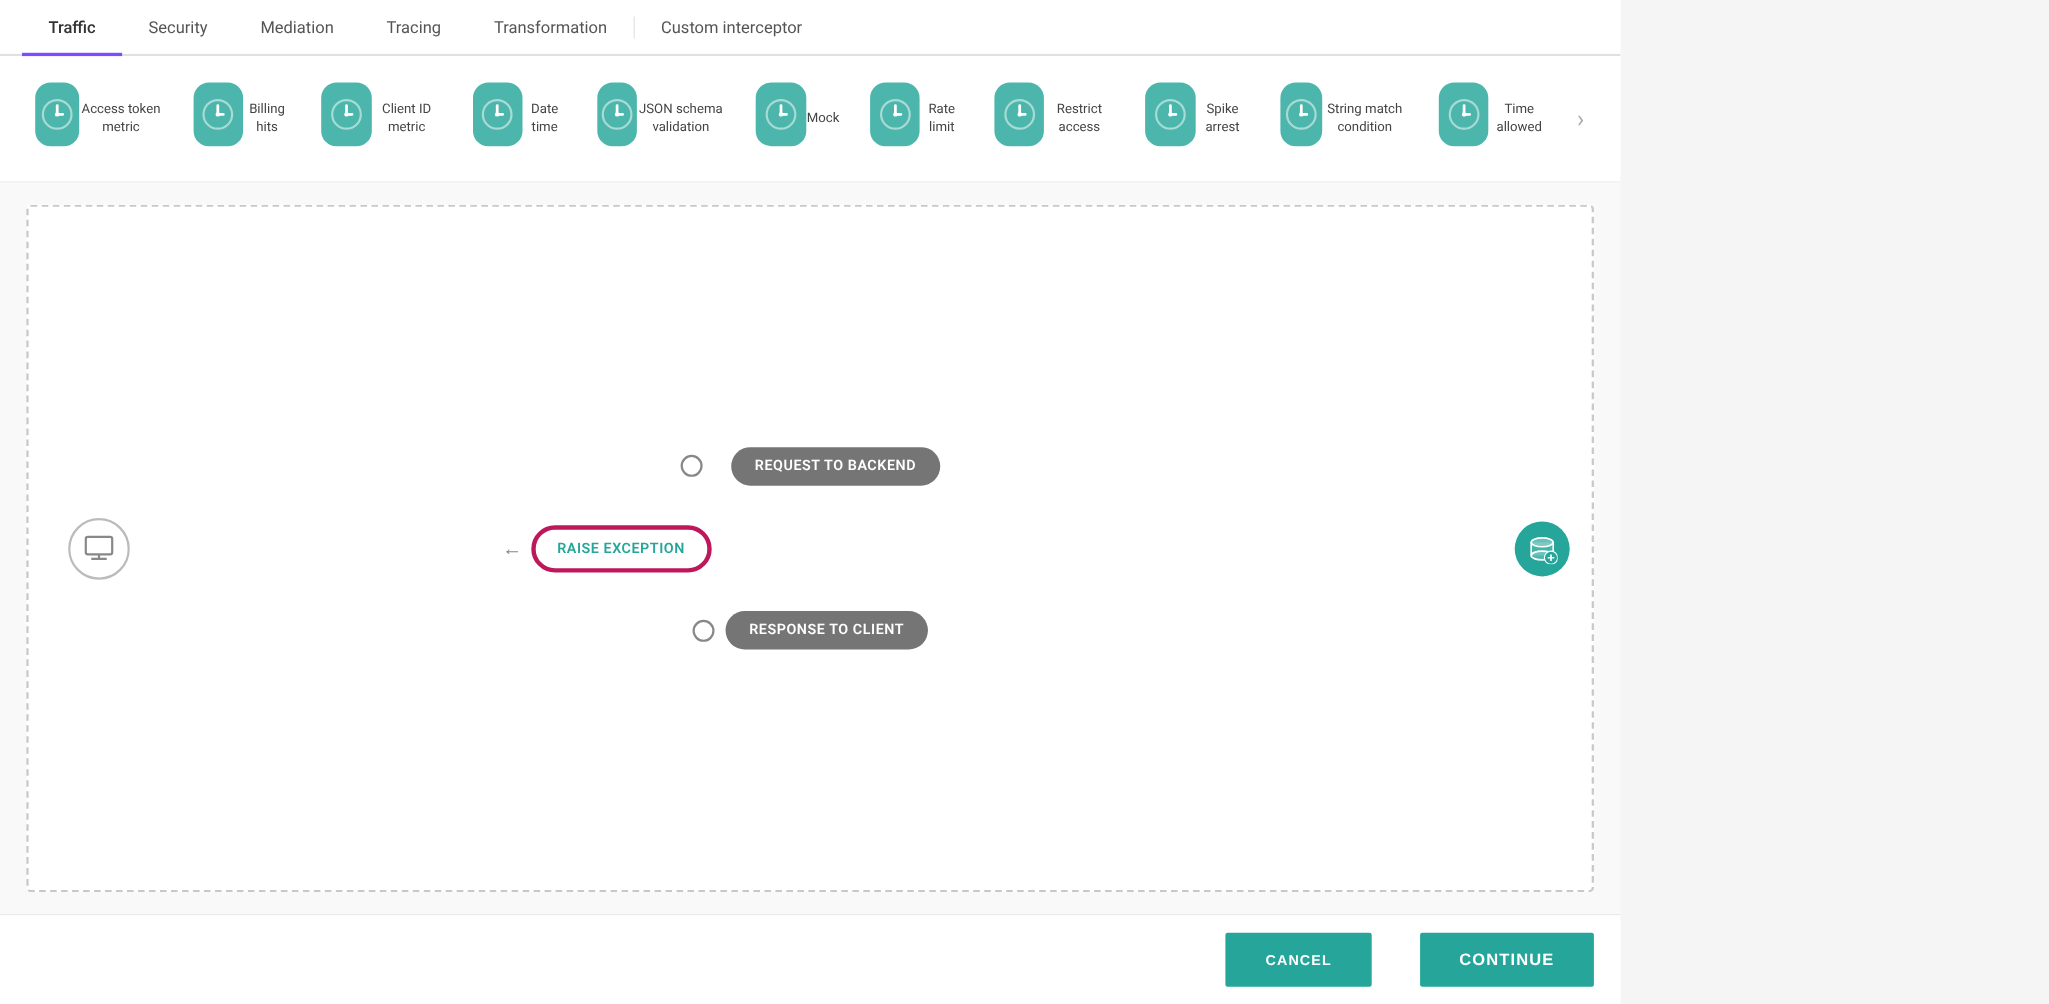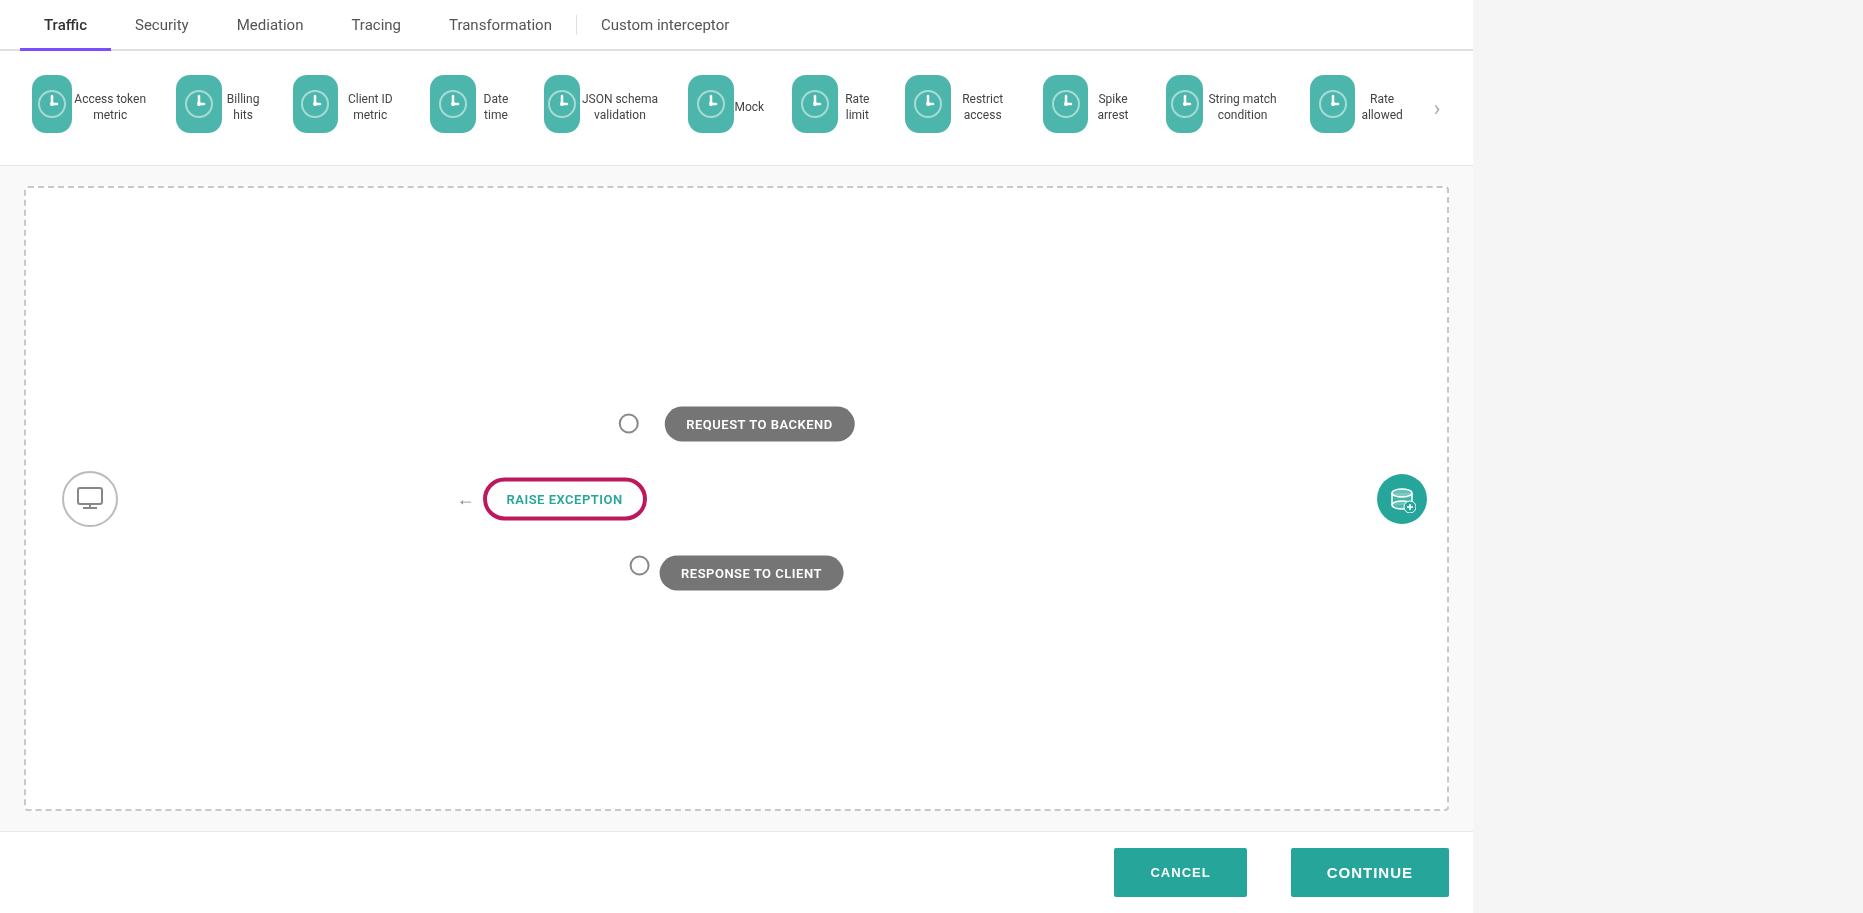--- a/index.html
+++ b/index.html
@@ -181,20 +181,21 @@
       align-items: center;
       gap: 26px;
     }
 
     .flow-label-response {
       position: absolute;
       top: 62%;
       left: 50%;
       transform: translate(-50%, -50%);
       display: flex;
+      align-items: center;
       gap: 10px;
     }
 
     .flow-circle {
       width: 20px;
       height: 20px;
       border-radius: 50%;
       border: 2px solid #888;
       background: #fff;
       flex-shrink: 0;
@@ -405,21 +406,21 @@
       </div>
 
       <div class="policy-item">
         <div class="policy-icon-circle">
           <svg viewBox="0 0 32 32" fill="none">
             <circle cx="16" cy="16" r="13" stroke="rgba(255,255,255,0.5)" stroke-width="2"></circle>
             <path d="M16 8 L16 16 L21 16" stroke="white" stroke-width="2.5" stroke-linecap="round"></path>
             <circle cx="16" cy="16" r="2" fill="white"></circle>
           </svg>
         </div>
-        <div class="policy-label">Rate allowed</div>
+        <div class="policy-label">Time allowed</div>
       </div>
 
     </div>
 
     <div class="strip-arrow">›</div>
   </div>
 
   <div class="canvas-area">
     <div class="flow-canvas">
 

